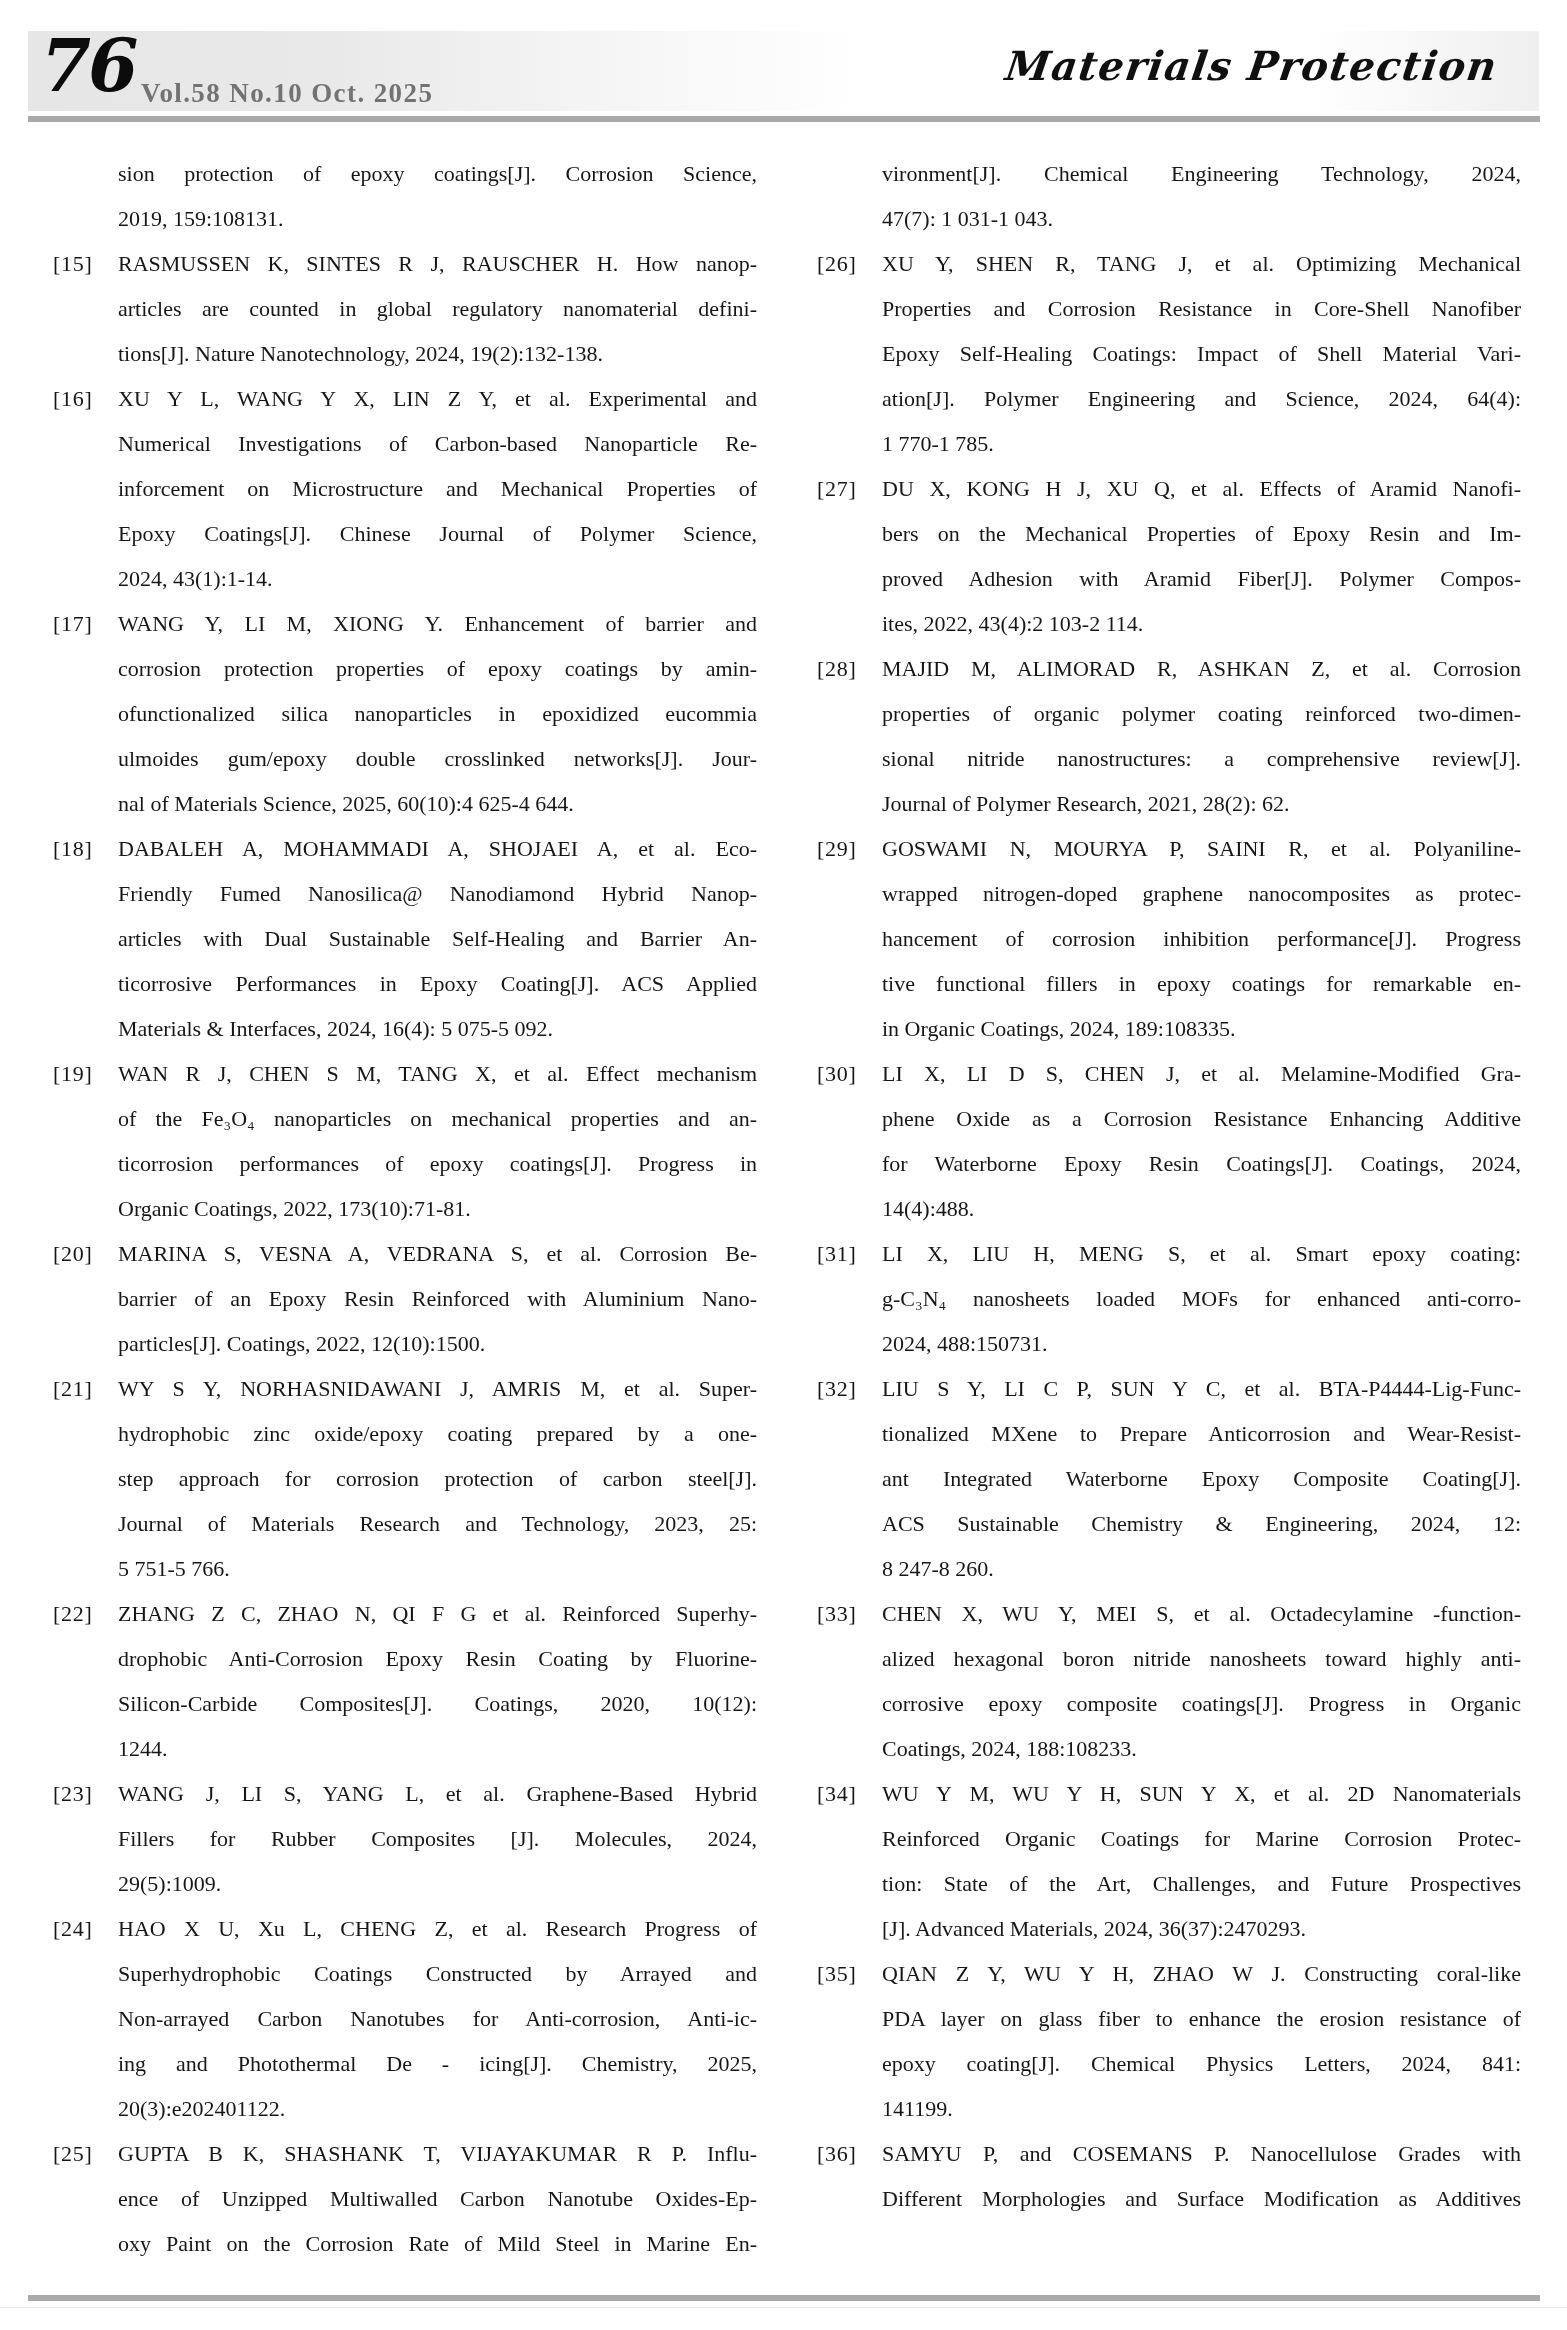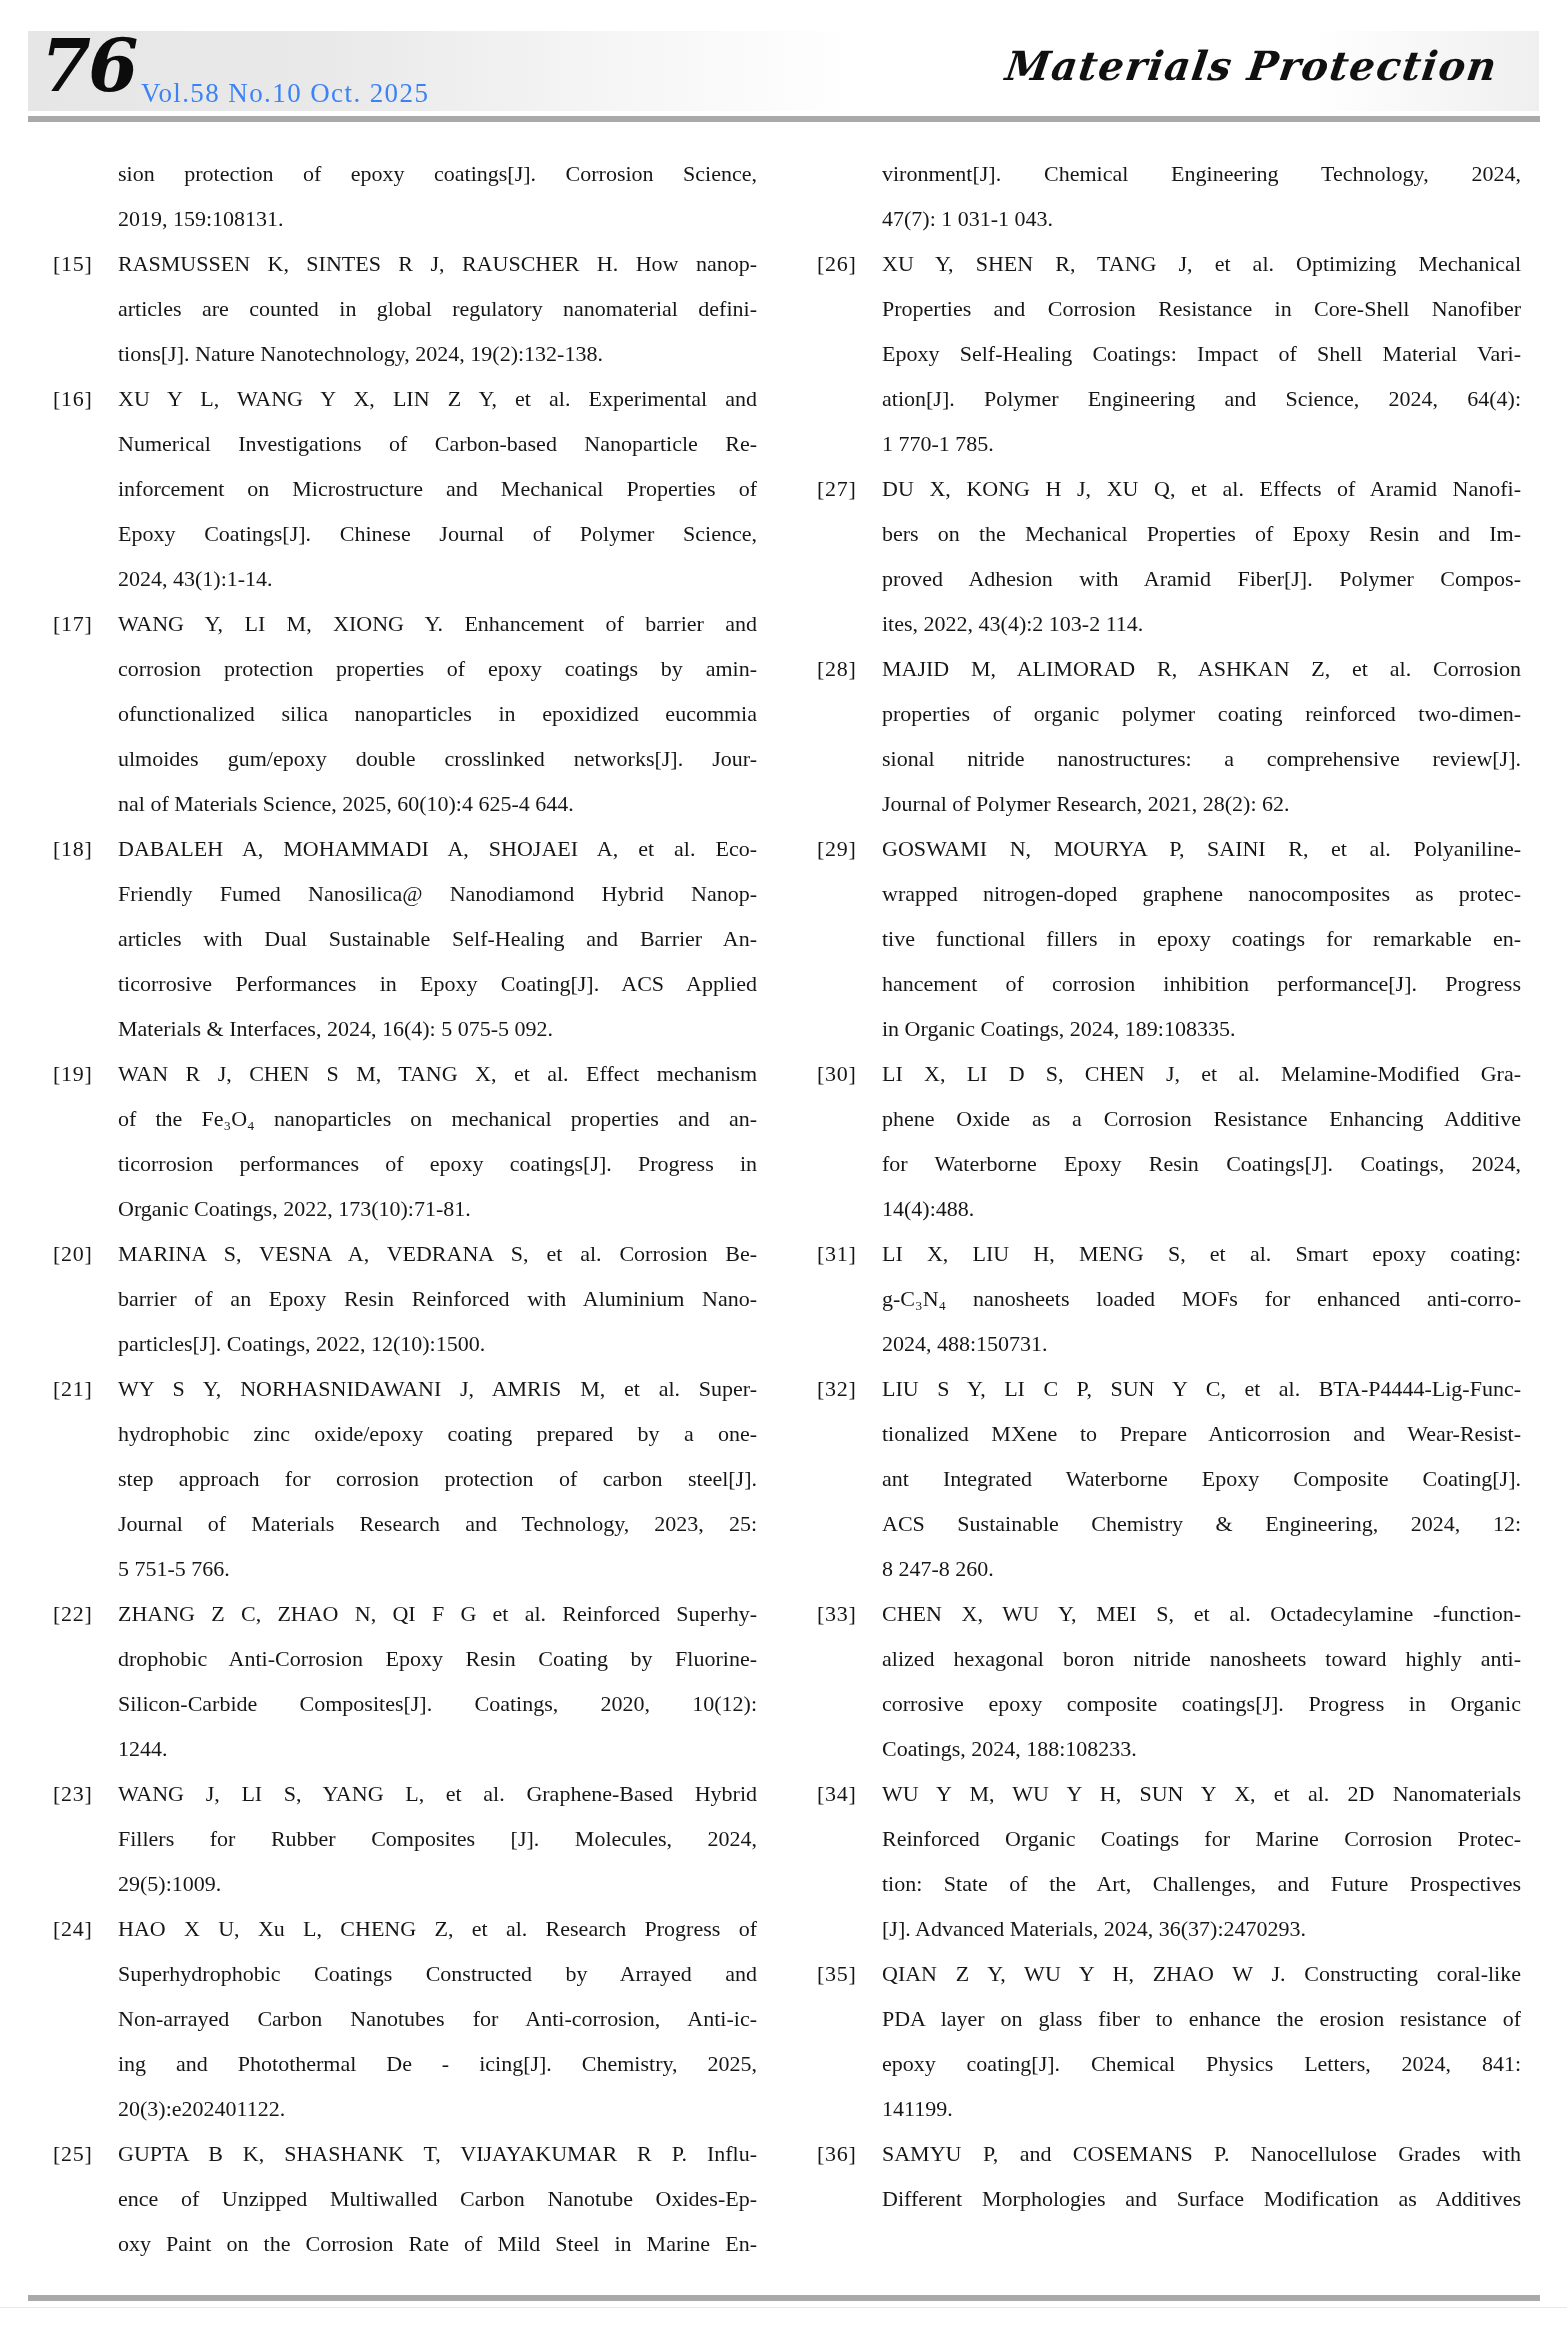--- a/index.html
+++ b/index.html
@@ -14,21 +14,21 @@
     background:linear-gradient(90deg,#e6e6e6 0%,#e9e9e9 20%,#f5f5f5 38%,#ffffff 55%,#ffffff 85%,#efefef 100%);
   }
   .page-number{
     position:absolute;left:41px;top:21px;
     font-family:"DejaVu Serif","Liberation Serif",serif;
     font-size:72px;line-height:89px;font-weight:bold;font-style:italic;
     color:#0c0c0c;letter-spacing:-2.8px;
   }
   .issue-info{
     position:absolute;left:141px;top:78px;
-    font-size:27px;line-height:30px;color:#3b82f6;letter-spacing:1.4px;
+    font-size:27px;line-height:30px;color:#737373;letter-spacing:1.4px;font-weight:bold;
   }
   .journal-name{
     position:absolute;right:71px;top:44px;
     font-family:"DejaVu Serif","Liberation Serif",serif;
     font-size:40px;line-height:43px;font-style:italic;font-weight:600;
     letter-spacing:1.4px;transform:skewX(-8deg);color:#101010;
   }
   .rule{position:absolute;left:28px;width:1512px;height:5.7px;background:var(--rule-color,#a9a9a9);}
   .rule.top{top:116px;}
   .rule.bottom{top:2295px;}
@@ -199,22 +199,22 @@
         <div class="ln">properties of organic polymer coating reinforced two-dimen-</div>
         <div class="ln">sional nitride nanostructures: a comprehensive review[J].</div>
         <div class="ln last">Journal of Polymer Research, 2021, 28(2): 62.</div>
       </div>
     </div>
     <div class="ref">
       <div class="num">[29]</div>
       <div class="bd">
         <div class="ln">GOSWAMI N, MOURYA P, SAINI R, et al. Polyaniline-</div>
         <div class="ln">wrapped nitrogen-doped graphene nanocomposites as protec-</div>
+        <div class="ln">hancement of corrosion inhibition performance[J]. Progress</div>
         <div class="ln">tive functional fillers in epoxy coatings for remarkable en-</div>
-        <div class="ln">hancement of corrosion inhibition performance[J]. Progress</div>
         <div class="ln last">in Organic Coatings, 2024, 189:108335.</div>
       </div>
     </div>
     <div class="ref">
       <div class="num">[30]</div>
       <div class="bd">
         <div class="ln">LI X, LI D S, CHEN J, et al. Melamine-Modified Gra-</div>
         <div class="ln">phene Oxide as a Corrosion Resistance Enhancing Additive</div>
         <div class="ln">for Waterborne Epoxy Resin Coatings[J]. Coatings, 2024,</div>
         <div class="ln last">14(4):488.</div>

